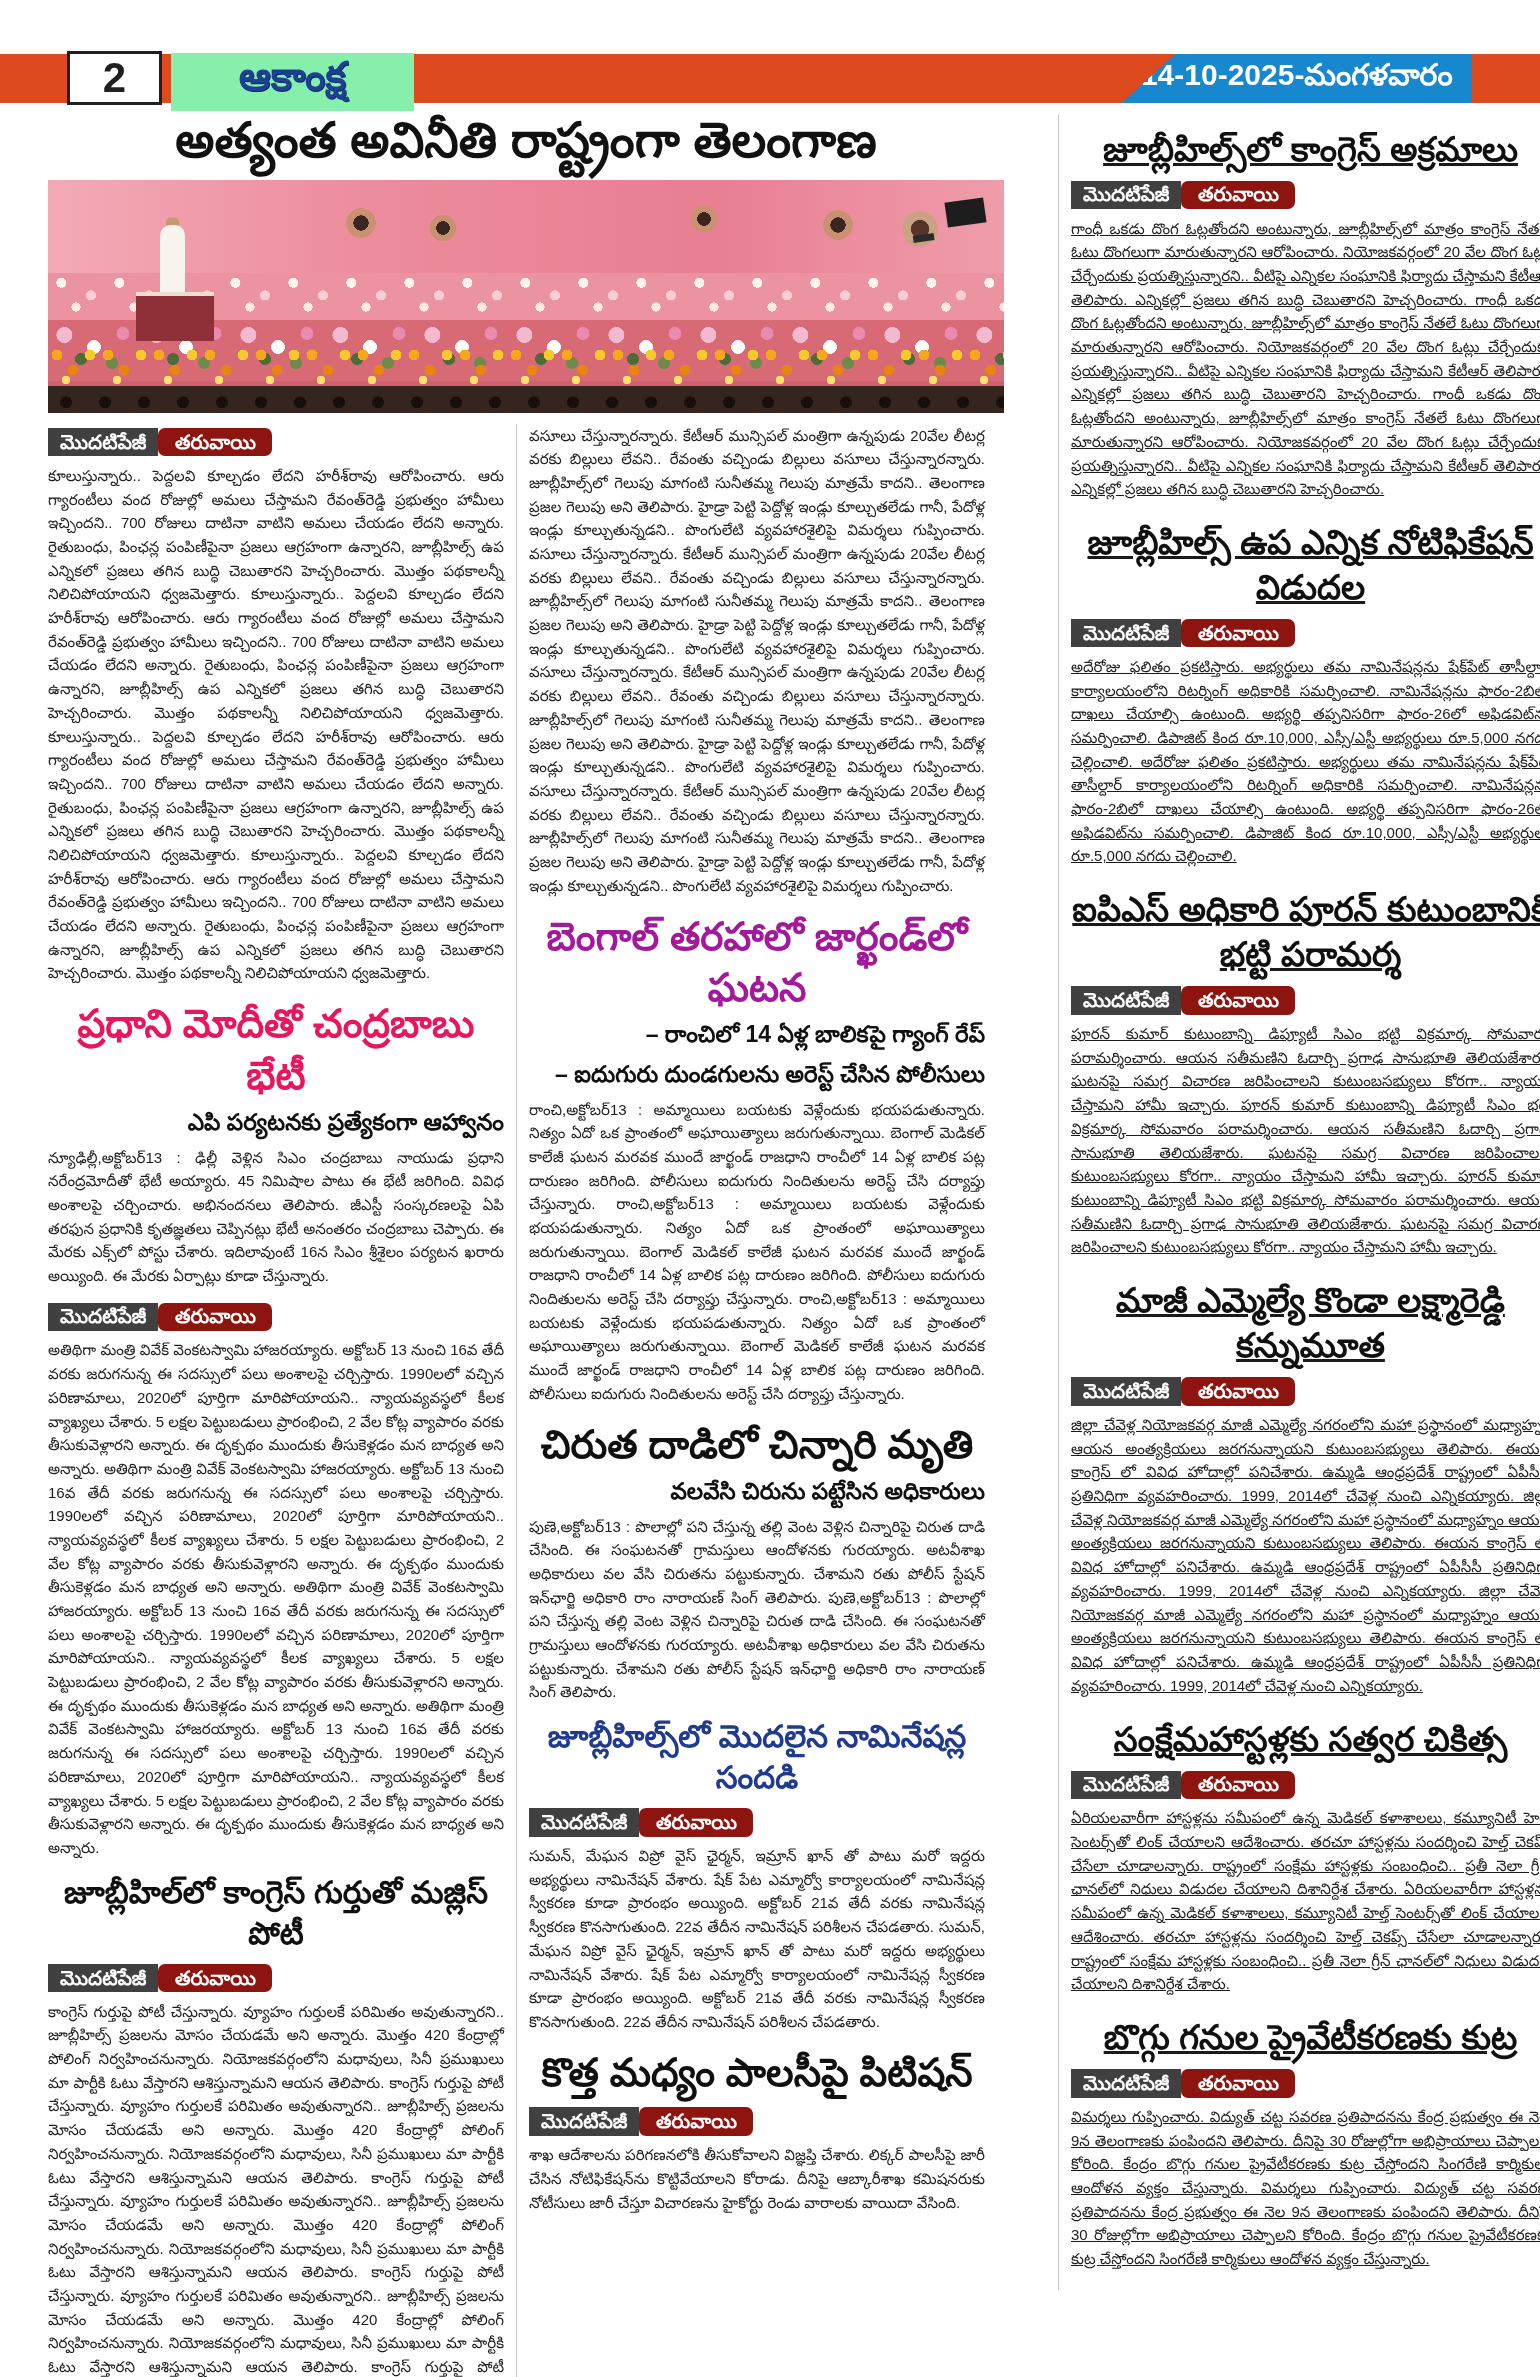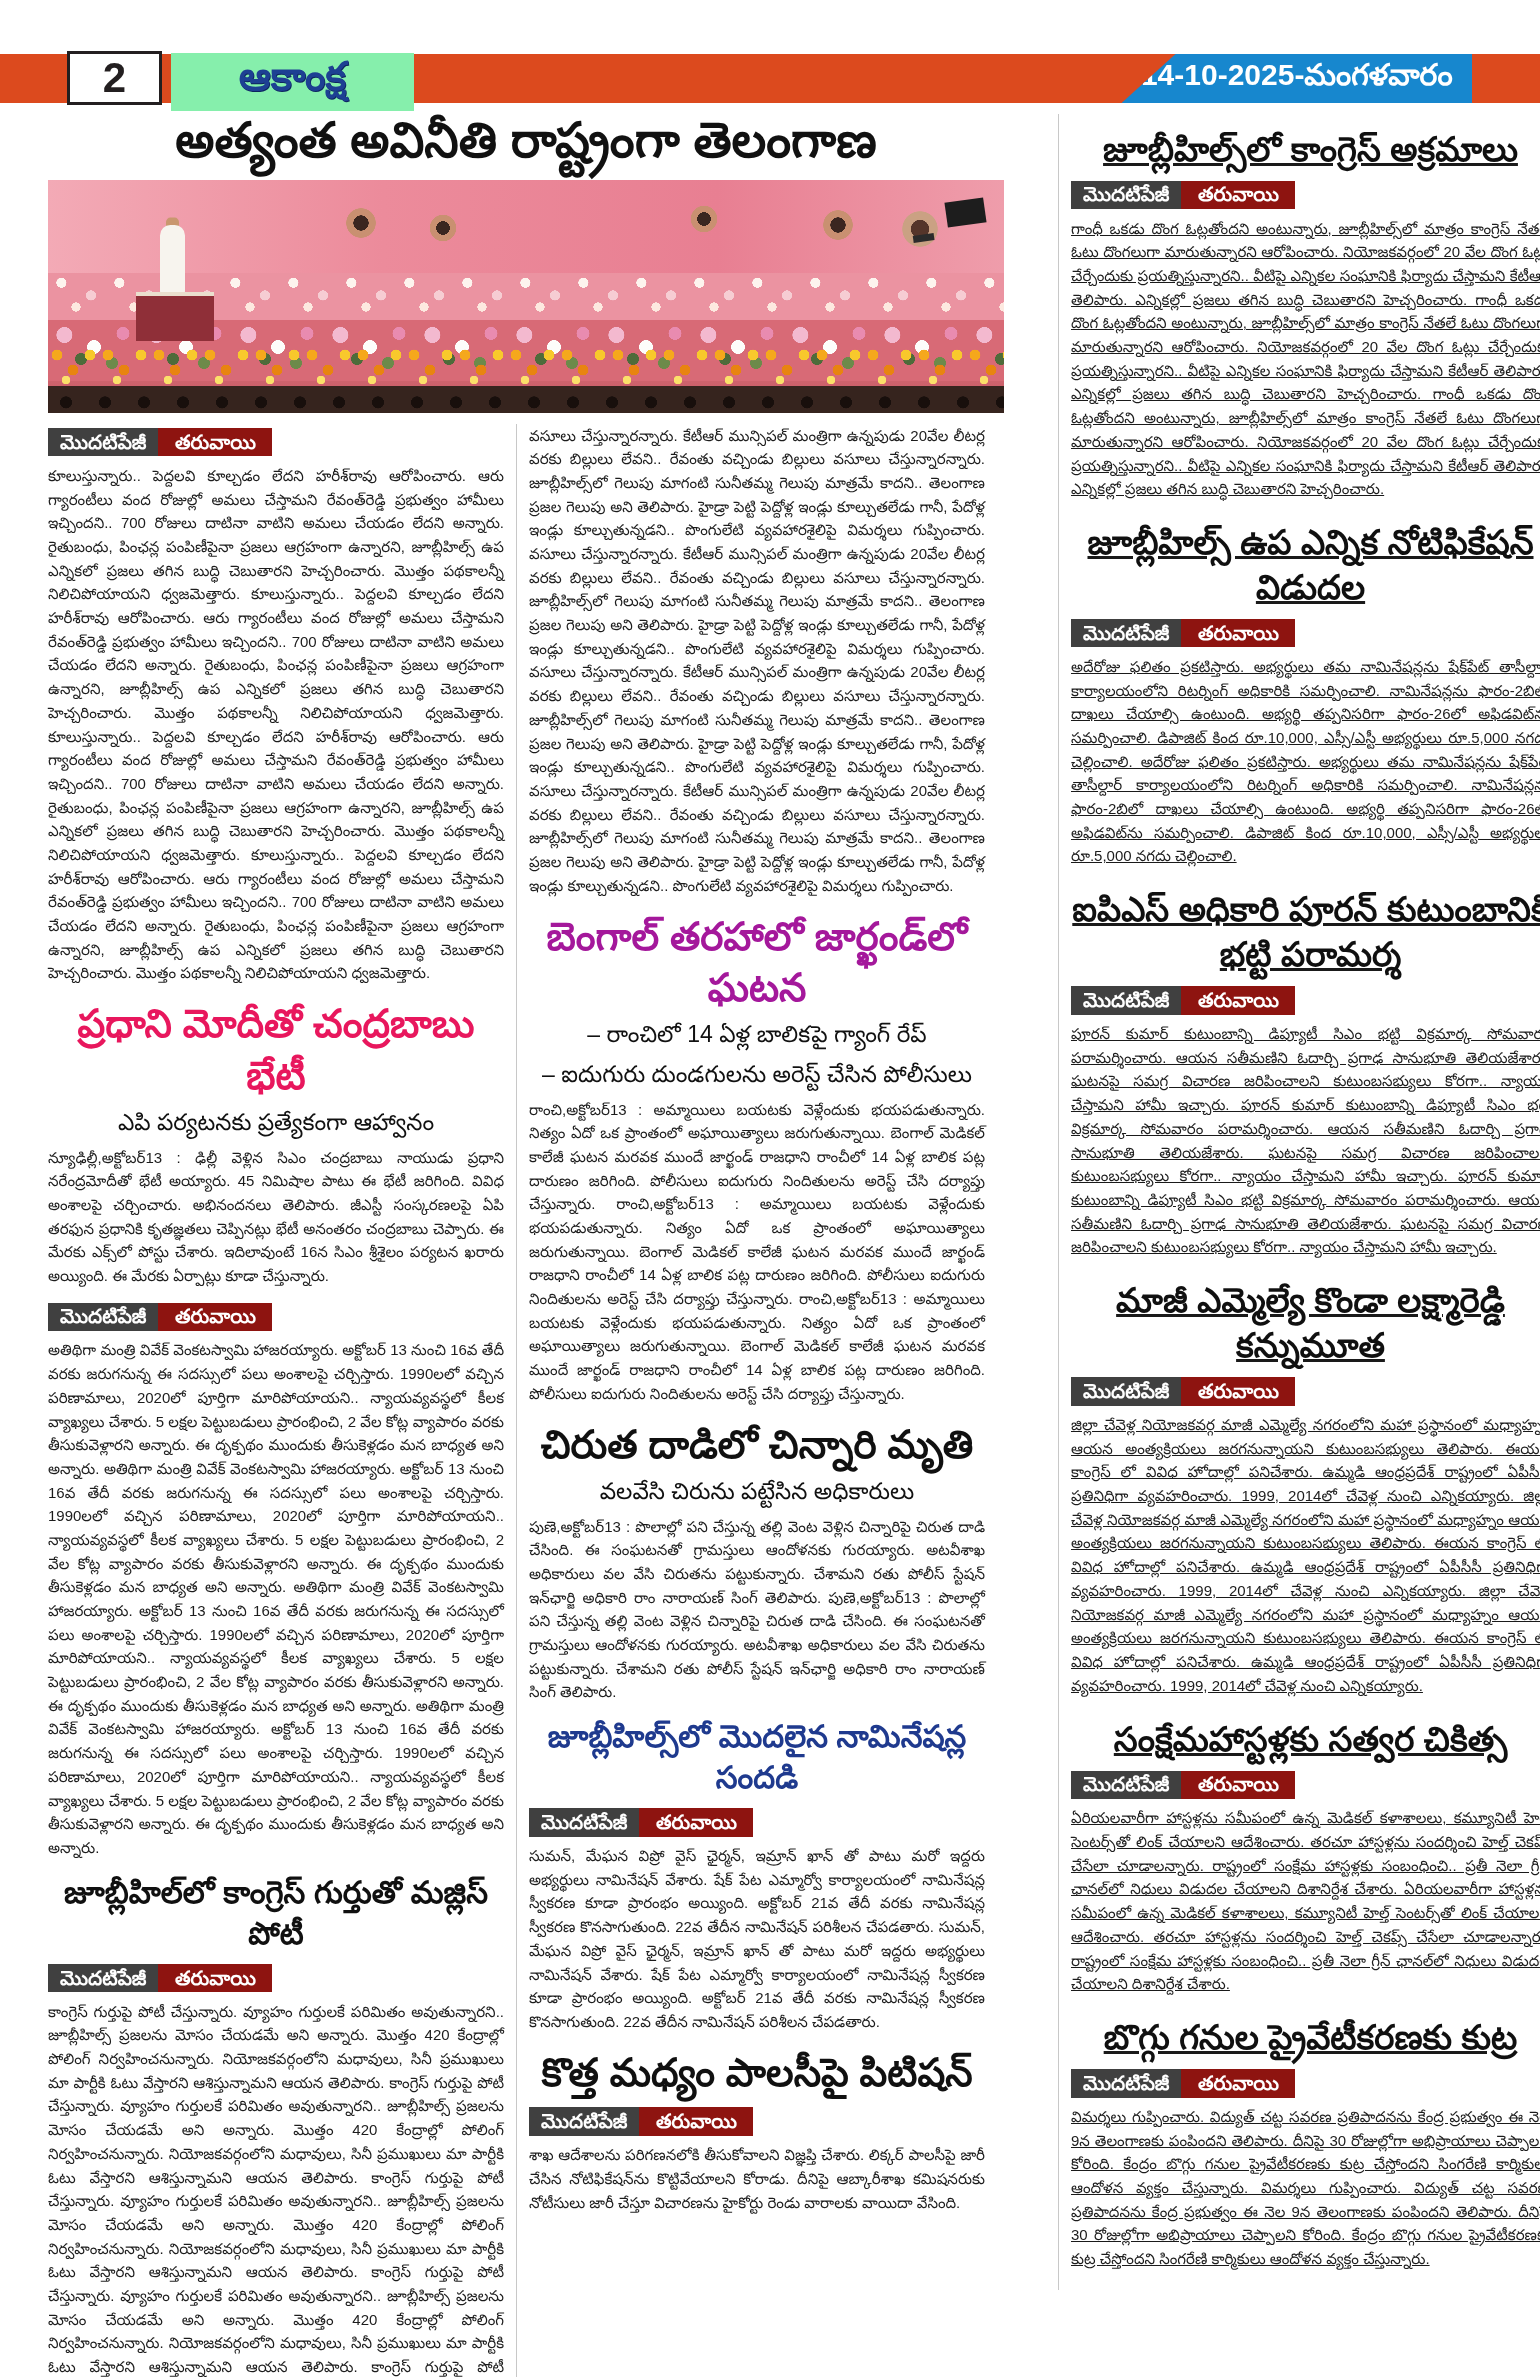--- a/index.html
+++ b/index.html
@@ -65,31 +65,31 @@
     border-top:4.5px solid #eadfce;}
   .ph-camera{position:absolute;right:19.4px;top:19.4px;width:39px;height:25px;background:#1d1d1d;
     transform:rotate(-8deg);box-shadow:-45px 19.4px 0 -9px #2b2b2b;}
   
   .two-col{display:flex;margin-top:10.4px;}
   .colL{width:456px;padding-right:12px;}
   .colM{width:456px;padding-left:12px;border-left:0.7px solid #c8c8c8;}
   
   .tag{display:inline-flex;margin:4.5px 0 7.5px 0;font-weight:bold;font-size:20px;line-height:1.35;}
   .tag .t1{background:#404040;color:#fff;padding:0.7px 12px;}
-  .tag .t2{background:#8e1410;color:#fff;padding:0.7px 16.4px;}
+  .tag .t2{background:#8e1410;color:#fff;padding:0.7px 16.4px;border-radius:7px;}
   .body{font-size:15px;line-height:1.58;text-align:justify;margin:0 0 10.4px 0;color:#1c1c1c;}
   h2{margin:13.4px 0 4.5px 0;text-align:center;line-height:1.32;}
   .h-black{color:#101010;}
   .h-pink{color:#e8175d;}
   .h-magenta{color:#a4189b;}
   .h-navy{color:#1f3a8e;}
   .sz-xl{font-size:39px;}
   .sz-lg{font-size:34px;}
   .sz-md{font-size:31px;}
-  .subhead{font-size:23px;font-weight:normal;text-align:center;color:#111;margin:3px 0 7.5px 0;line-height:1.4;}
+  .subhead{font-size:23px;font-weight:bold;text-align:right;color:#111;margin:3px 0 7.5px 0;line-height:1.4;}
   .rc-story{margin-bottom:19.4px;}
 </style>
 </head>
 <body>
 
 <div class="page">
 
   <header class="topbar">
     <div class="pageno">2</div>
     <div class="masthead">ఆకాంక్ష</div>

